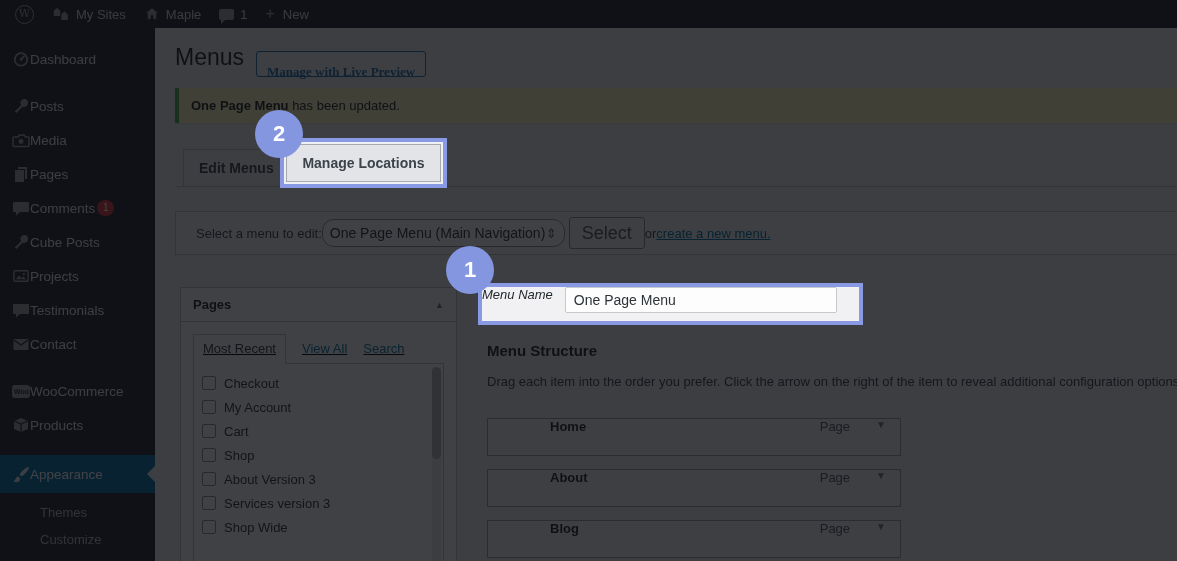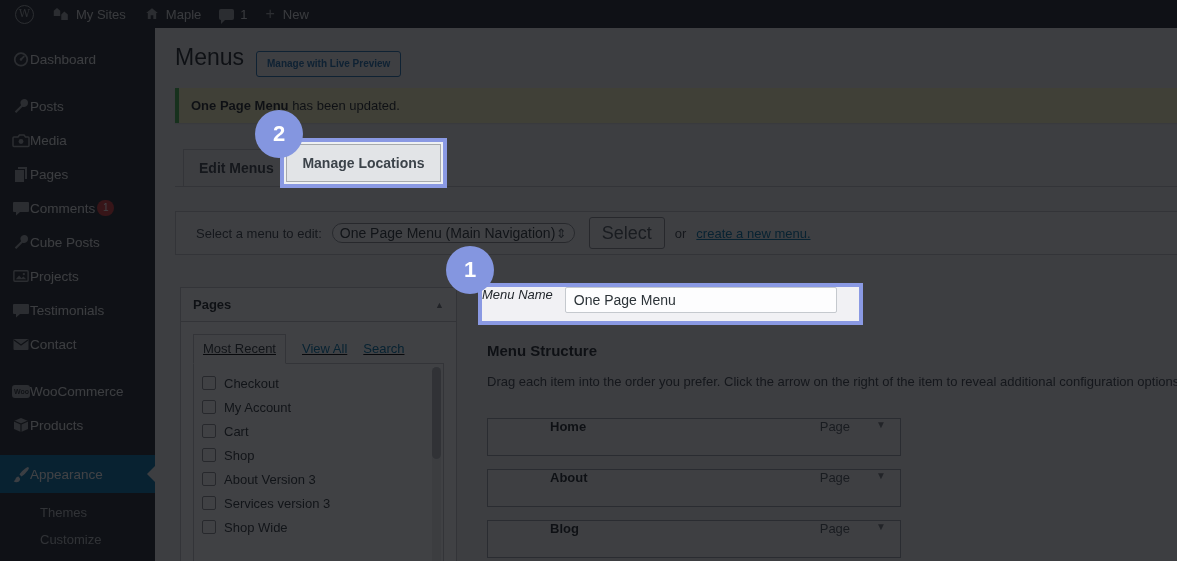--- a/index.html
+++ b/index.html
@@ -36,34 +36,34 @@
   .sb-item.active::after { content:""; position:absolute; right:0; top:50%; margin-top:-8px;
     border:8px solid transparent; border-right-color:#f0f0f1; }
   .sb-sub { padding:6px 0 0 0; }
   .sb-sub-item { height:27px; line-height:27px; padding-left:40px; color:#b4b9be; font-size:13px; }
   .woo-badge { background:#a0a5aa; color:#23282d; border-radius:3px; font-size:7px; font-weight:bold;
     padding:3px 2px; width:18px; text-align:center; }
   
   .content { position:absolute; left:155px; top:28px; right:0; bottom:0; background:#f0f0f1; overflow:hidden; }
   .page-title { position:absolute; left:20px; top:16px; font-size:23px; font-weight:400; color:#1d2327; }
   .btn-live {
-    position:absolute; left:101px; top:23px; height:26px; line-height:24px; padding:0 10px;
+    position:absolute; left:101px; top:23px; height:26px; line-height:24px; padding:8px 10px;
     border:1px solid #2271b1; border-radius:3px; background:#f3f5f6; color:#2271b1;
-    font-size:10px; font-weight:bold; font-family:Liberation Sans, sans-serif; cursor:pointer;
+    font-size:13px; font-weight:bold; font-family:Liberation Serif, serif; cursor:pointer;
   }
   .notice { position:absolute; left:20px; top:60px; right:0; height:35px; background:#fef9c3;
     border-left:4px solid #46b450; line-height:35px; padding-left:12px; color:#1d2327;
     box-shadow:0 1px 1px rgba(0,0,0,.08); }
   .nav-tab { position:absolute; left:28px; top:121px; height:38px; line-height:37px; padding:0 15px;
     border:1px solid #c3c4c7; border-bottom:none; font-size:14px; font-weight:bold; color:#3c434a;
     background:#f0f0f1; }
   .tabs-line { position:absolute; left:20px; right:0; top:158px; height:1px; background:#c3c4c7; }
   .manage-box { position:absolute; left:20px; top:183px; right:-1px; height:44px; background:#f6f7f7;
-    border:1px solid #c3c4c7; display:flex; align-items:center; gap:10px; padding-left:20px; color:#3c434a; }
-  .fake-select { width:243px; height:20px; border:1px solid #8c8f94; border-radius:12px; background:#fff;
+    border:1px solid #c3c4c7; display:flex; align-items:center; padding-left:20px; color:#3c434a; }
+  .fake-select { width:243px; height:28px; border:1px solid #8c8f94; border-radius:12px; background:#fff;
     display:flex; align-items:center; justify-content:space-between; padding:0 7px; color:#2c3338; font-size:14px; }
   .updown { font-size:13px; color:#50575e; }
   .btn-select { height:32px; padding:0 12px; border:1px solid #8c8f94; border-radius:3px;
     background:#f6f7f7; color:#50575e; font-size:18px; font-family:inherit; cursor:pointer; margin-left:4px; }
   .link { color:#0073aa; text-decoration:underline; cursor:pointer; }
   
   .postbox { position:absolute; left:25px; top:259px; width:277px; height:330px; background:#fff;
     border:1px solid #c3c4c7; }
   .postbox-head { height:34px; border-bottom:1px solid #c3c4c7; display:flex; align-items:center;
     justify-content:space-between; padding:0 12px; font-weight:bold; color:#1d2327; }

